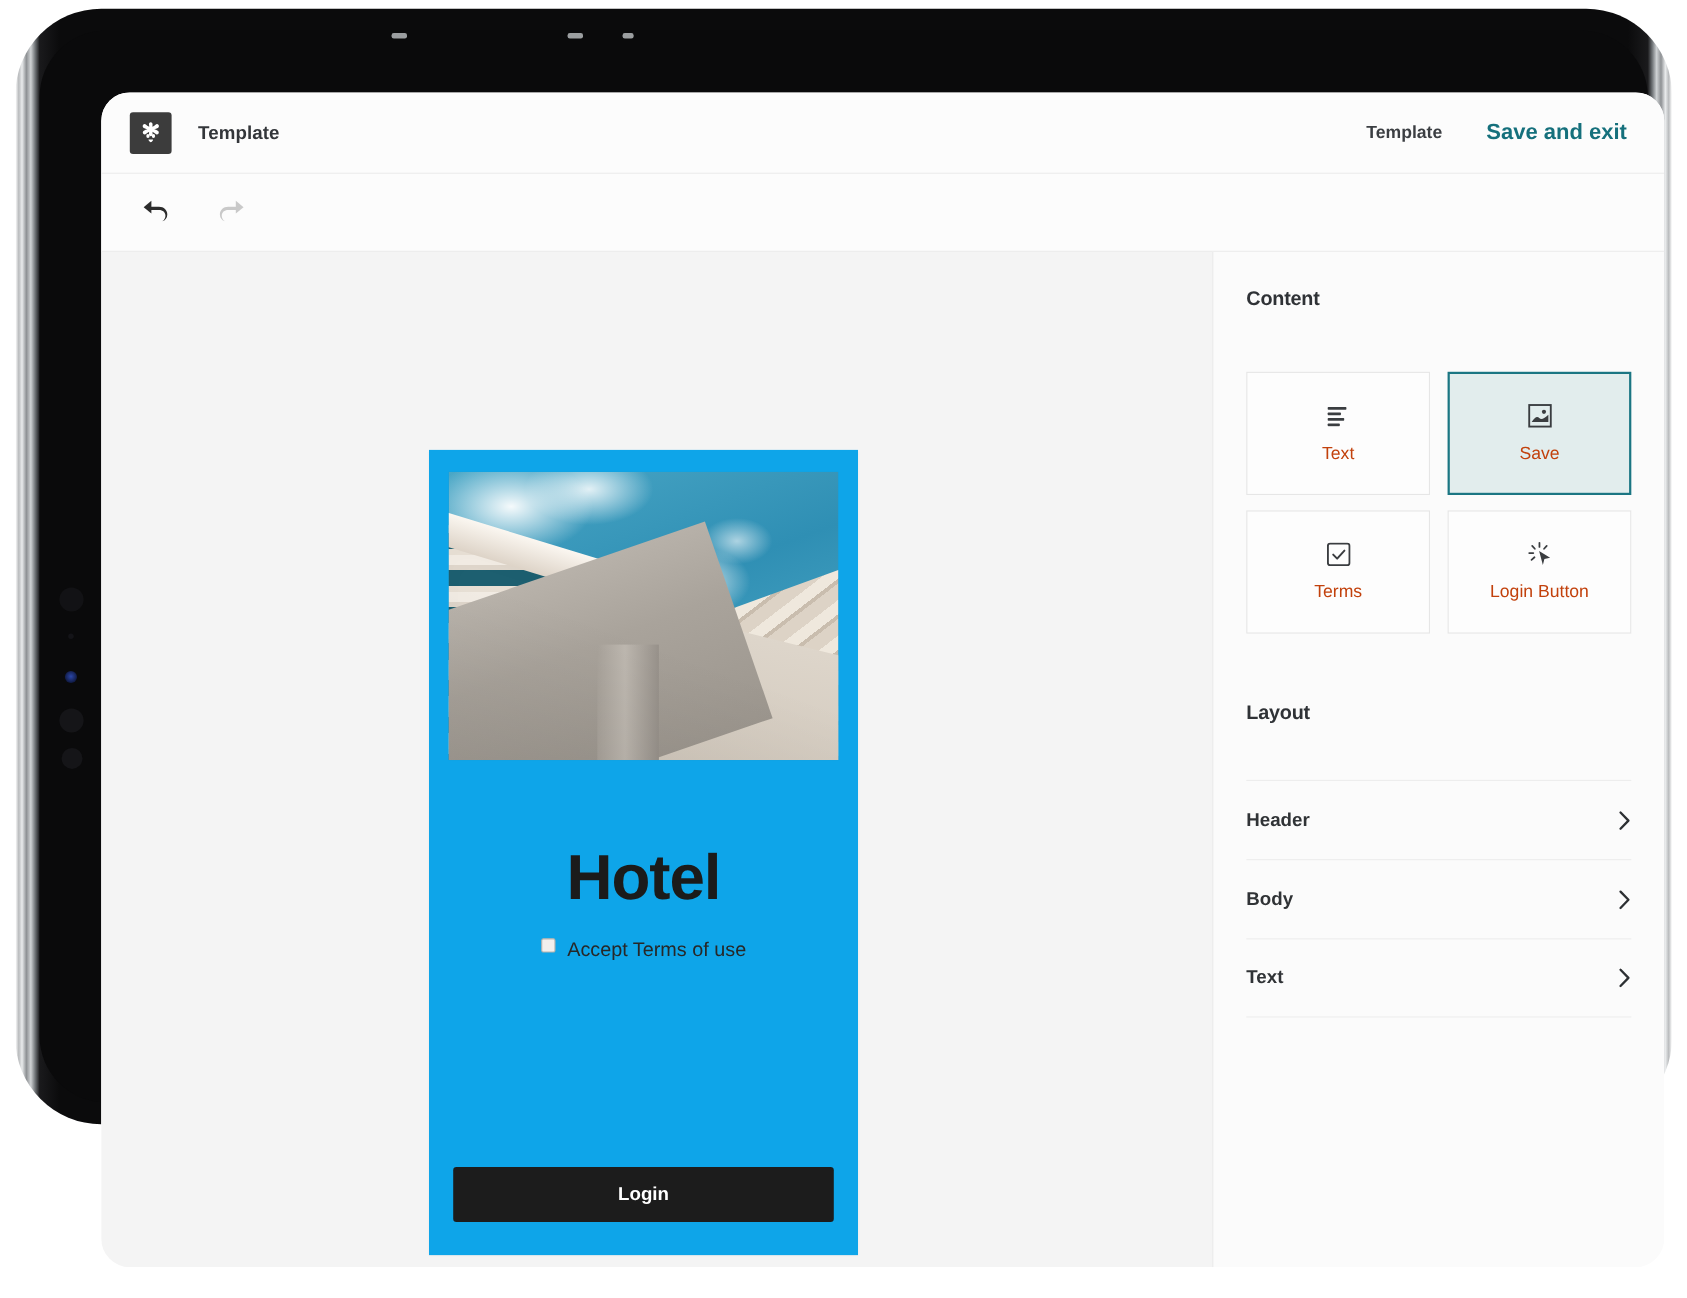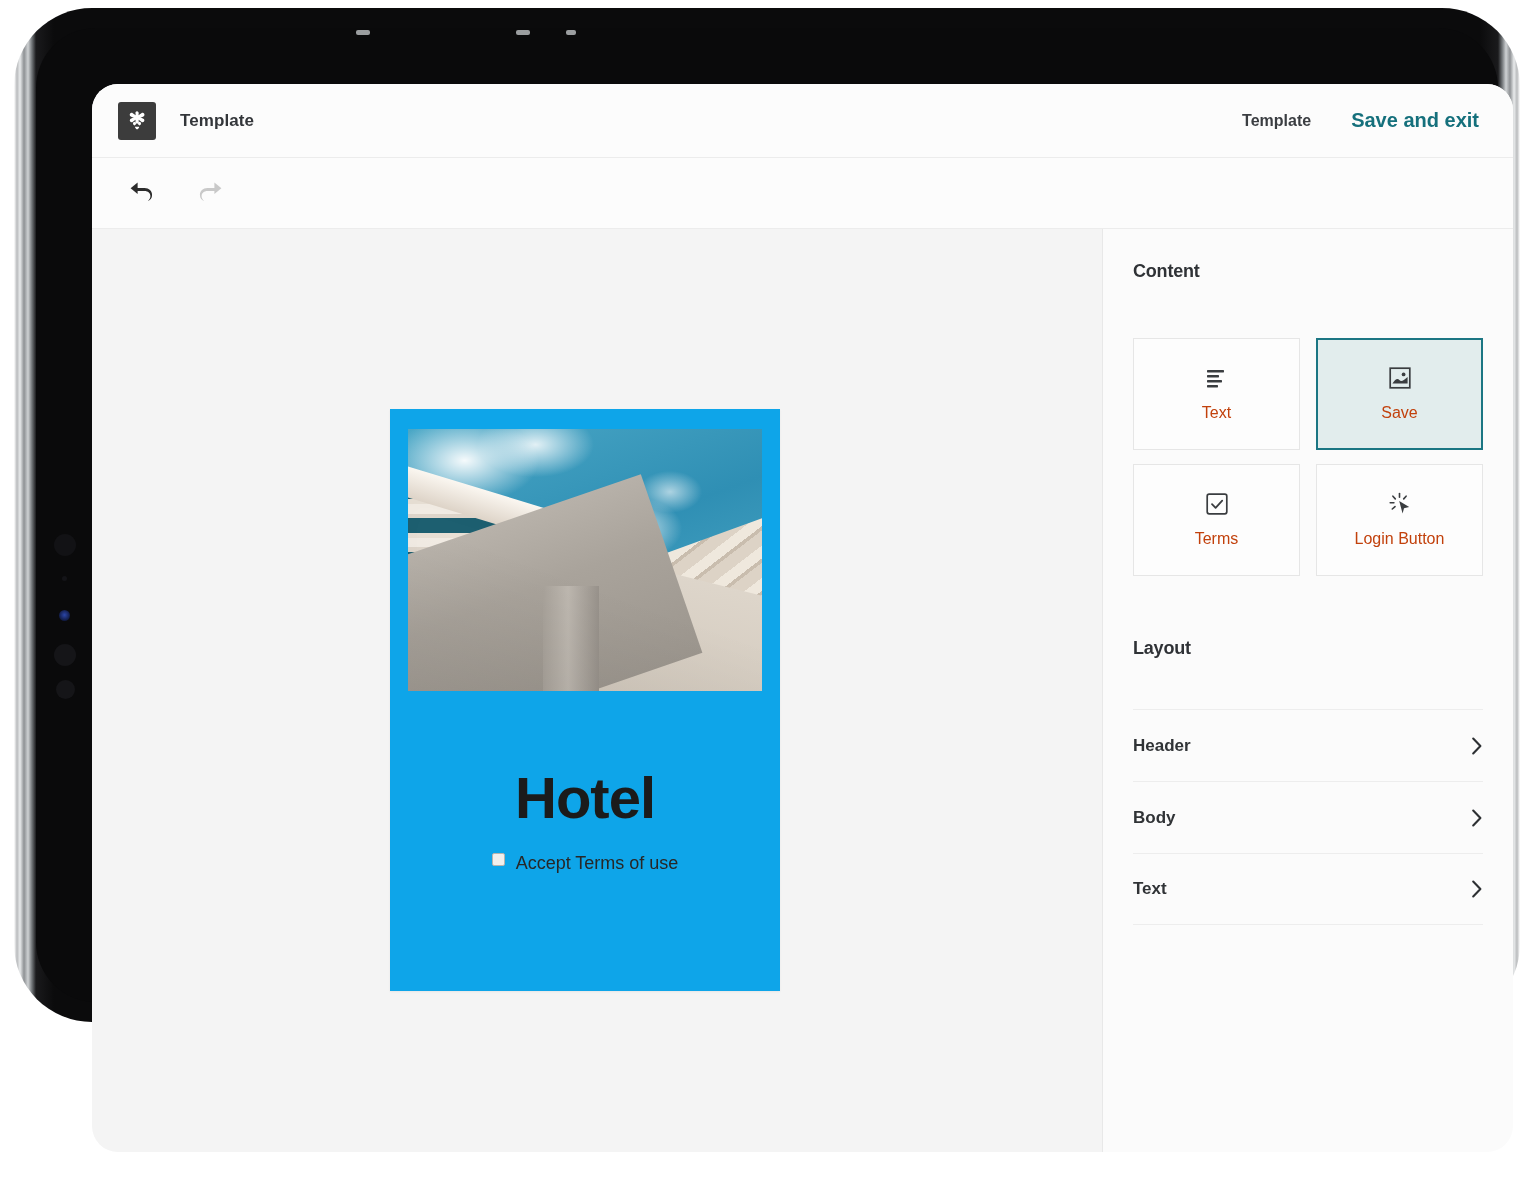--- a/index.html
+++ b/index.html
@@ -409,20 +409,23 @@
 
             <div id="card-body">
               <div id="card-heading">Hotel</div>
 
               <div id="card-terms-row">
                 <div id="terms-checkbox"></div>
                 <div id="terms-label">Accept Terms of use</div>
               </div>
             </div>
 
+            <div id="card-footer">
+              <button id="login-button">Login</button>
+            </div>
 
           </div>
         </div>
 
         <div id="side-panel">
 
           <div class="panel-heading" id="content-heading">Content</div>
 
           <div id="content-grid">
 

